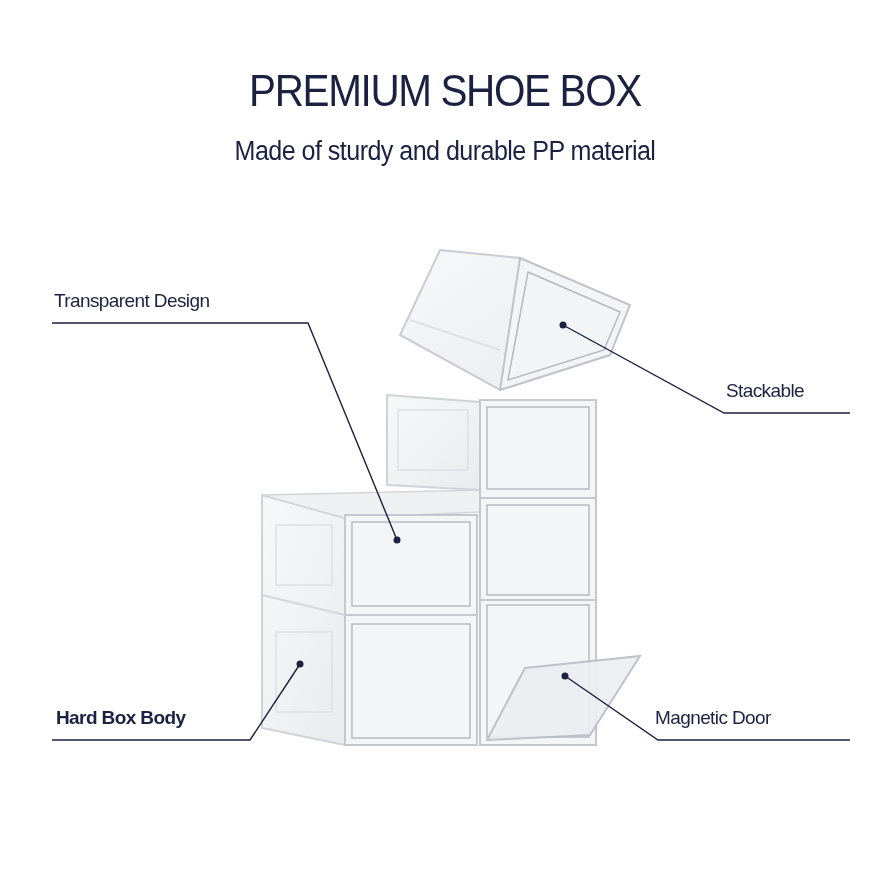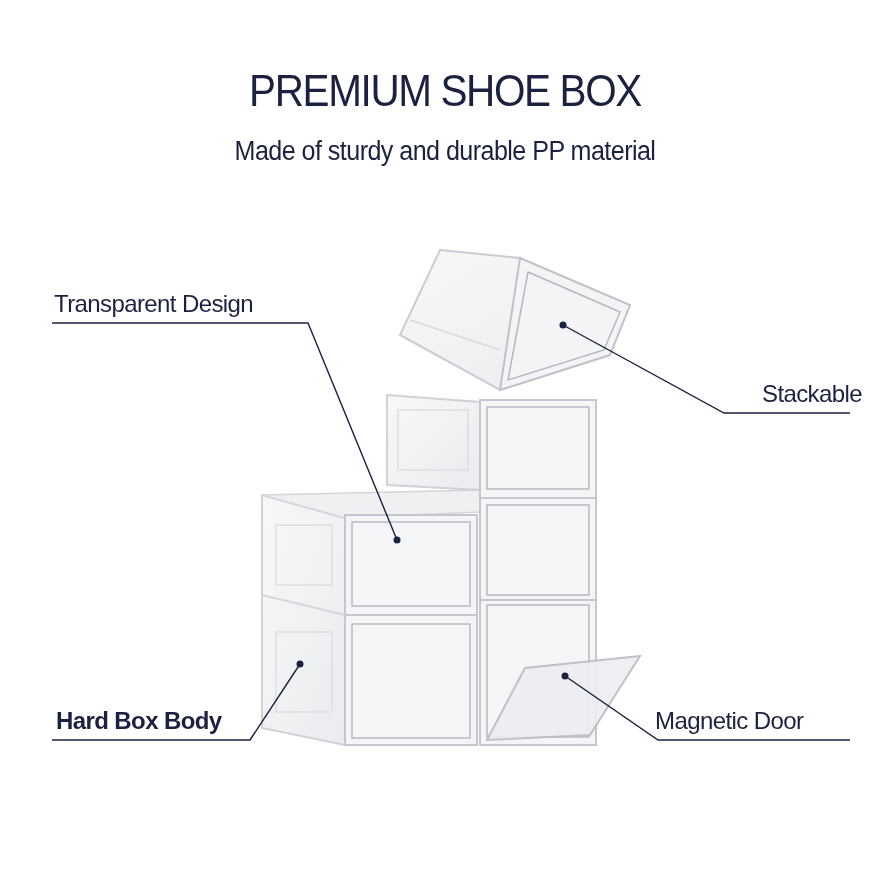--- a/index.html
+++ b/index.html
@@ -1,19 +1,19 @@
 <!DOCTYPE html>
 <html><head>
 <meta charset="utf-8">
 <style>
   html, body { margin:0; padding:0; background:#ffffff; }
   body { width:890px; height:890px; position:relative; overflow:hidden; font-family:"Liberation Sans", "DejaVu Sans", sans-serif; color:#1b2140; }
   .title { position:absolute; left:0; width:890px; top:66px; text-align:center; font-size:44px; letter-spacing:-1.5px; font-weight:400; color:#1b2140; transform:scaleX(0.92); }
   .subtitle { position:absolute; left:0; width:890px; top:136px; text-align:center; font-size:27px; letter-spacing:-0.6px; color:#1b2140; transform:scaleX(0.93); }
-  .callout { position:absolute; font-size:24px; letter-spacing:-0.6px; color:#1b2140; white-space:nowrap; }
+  .callout { position:absolute; font-size:19px; letter-spacing:-0.6px; color:#1b2140; white-space:nowrap; }
   svg.art { position:absolute; left:0; top:0; }
 </style>
 </head>
 <body>
 
 <div class="title">PREMIUM SHOE BOX</div>
 <div class="subtitle">Made of sturdy and durable PP material</div>
 
 <svg class="art" width="890" height="890" viewBox="0 0 890 890">
   <defs>
@@ -63,15 +63,15 @@
   </g>
   <g fill="#1b2140">
     <circle cx="397" cy="540" r="3.5"></circle>
     <circle cx="563" cy="325" r="3.5"></circle>
     <circle cx="300" cy="664" r="3.5"></circle>
     <circle cx="565" cy="676" r="3.5"></circle>
   </g>
 </svg>
 
 <div class="callout" style="left:54px; top:290px;">Transparent Design</div>
-<div class="callout" style="left:726px; top:380px;margin-left:36px;">Stackable</div>
+<div class="callout" style="left:726px; top:380px;">Stackable</div>
 <div class="callout" style="left:56px; top:707px;font-weight:bold;">Hard Box Body</div>
 <div class="callout" style="left:655px; top:707px;text-align:center;">Magnetic Door</div>
 
 </body></html>

